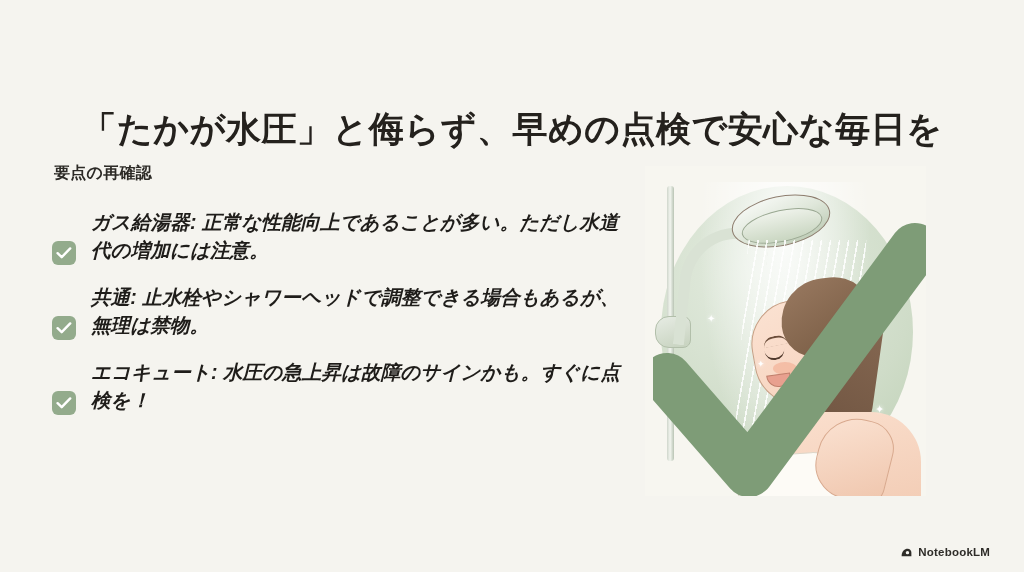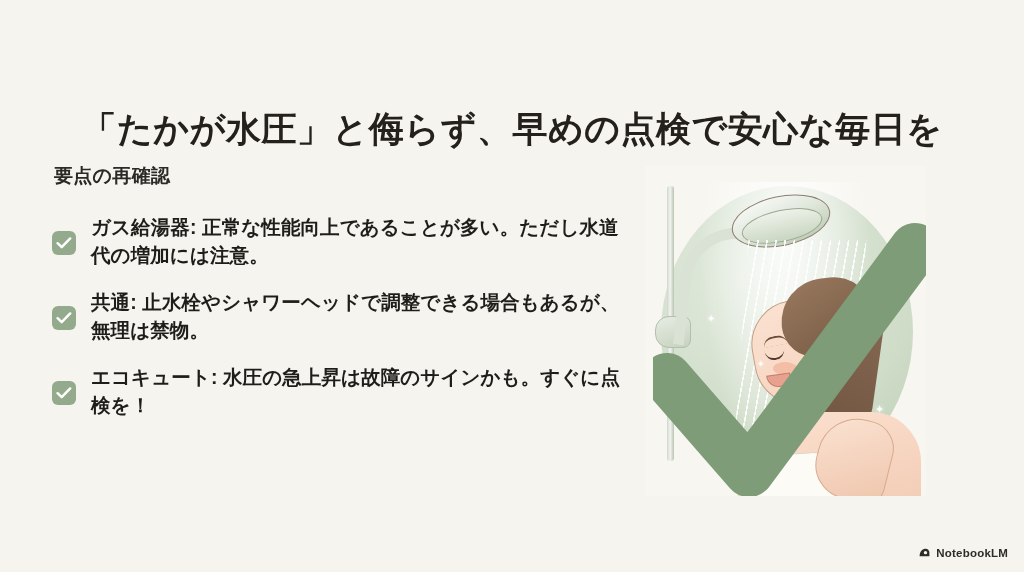--- a/index.html
+++ b/index.html
@@ -33,35 +33,36 @@
     letter-spacing: 0.5px;
     line-height: 1.25;
   }
   .content-left {
     position: absolute;
     left: 52px;
     top: 163px;
     width: 570px;
   }
   .section-heading {
-    font-size: 19px;
+    font-size: 16px;
     font-weight: 700;
     color: #2c2a26;
     margin: 0 0 24px 2px;
     letter-spacing: 0.3px;
   }
   .bullet-list {
     list-style: none;
     margin: 0;
     padding: 0;
   }
   .bullet-item {
     display: flex;
-    align-items: center;
+    align-items: flex-end;
     margin-bottom: 18px;
+    font-style: italic;
   }
   .check-box {
     flex: 0 0 auto;
     width: 24px;
     height: 24px;
     border-radius: 6px;
     background: #93ab8c;
     margin-top: 3px;
     margin-right: 15px;
     position: relative;
@@ -281,24 +282,24 @@
   .big-check {
     position: absolute;
     left: 8px;
     top: 44px;
     width: 276px;
     height: 286px;
   }
   
   .footer-brand {
     position: absolute;
-    right: 16px;
+    right: 34px;
     bottom: 13px;
     display: flex;
-    align-items: center;
+    align-items: flex-start;
     gap: 5px;
   }
   .brand-mark {
     width: 13px;
     height: 13px;
     display: block;
   }
   .brand-text {
     font-size: 11.5px;
     font-weight: 600;

